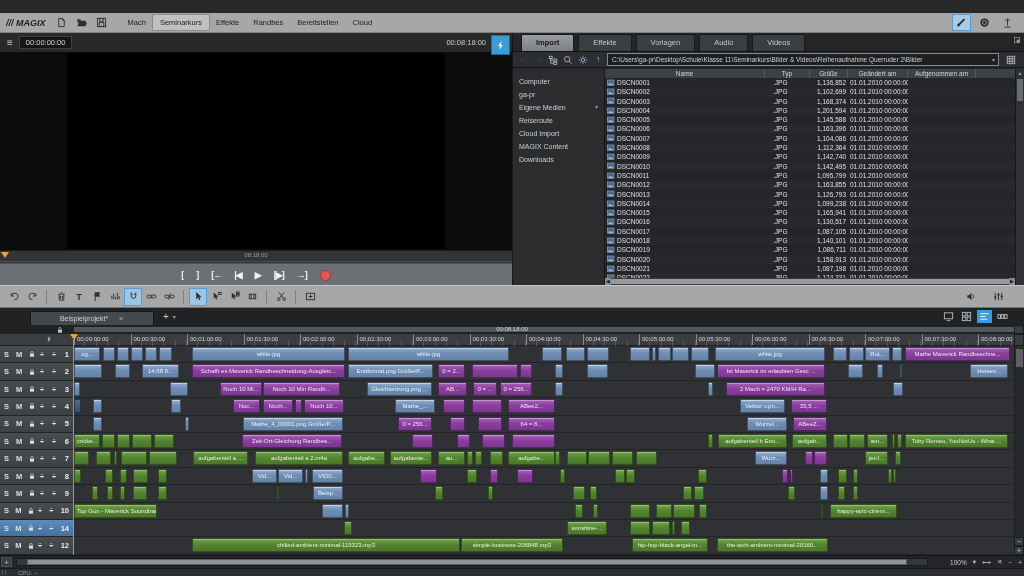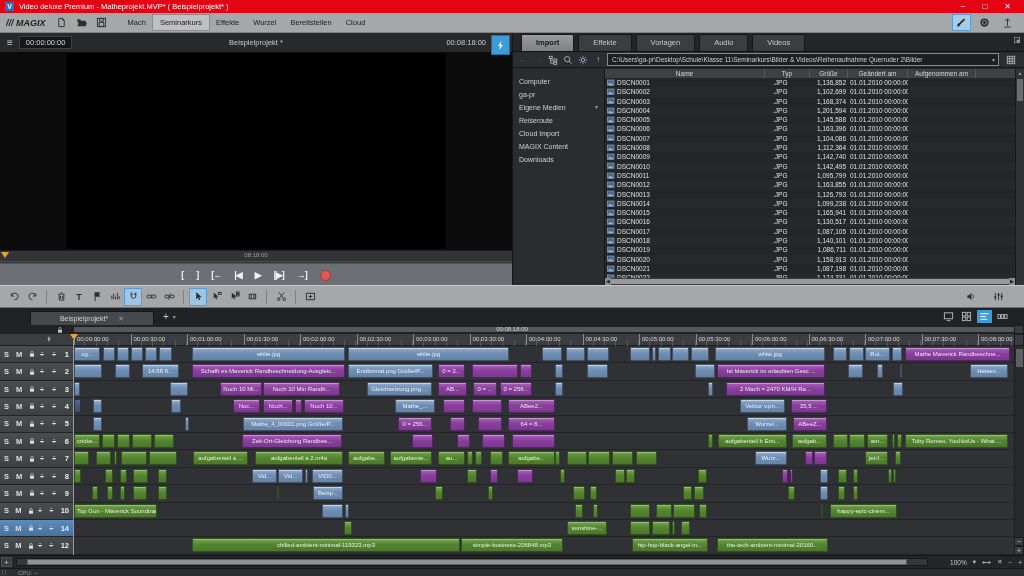--- a/index.html
+++ b/index.html
@@ -163,29 +163,20 @@
   .statusbar{position:absolute;top:568px;left:0;width:1024px;height:8px;background:#2b2d30;border-top:1px solid #17181a;
              box-sizing:border-box;display:flex;align-items:center;color:#9a9da0;font-size:6px;}
   .grip{width:1px;height:5px;background:#55585b;margin-left:2px;}
   .cpu{margin-left:12px;}
 </style>
 </head>
 <body>
 
 <div class="app">
 
-  <div class="titlebar">
-    <div class="app-logo">V</div>
-    <span class="title-text">Video deluxe Premium - Matheprojekt.MVP* ( Beispielprojekt* )</span>
-    <div class="win-controls">
-      <span>−</span>
-      <span>□</span>
-      <span>✕</span>
-    </div>
-  </div>
 
   <div class="menubar">
     <span class="brand"><span>///</span> <span>MAGIX</span></span>
     <div class="file-actions" id="file-actions">
         <span class="fa-icon">
           <svg width="11" height="11" viewBox="0 0 12 12" fill="none" stroke="currentColor" stroke-width="1">
             <path d="M3 1.5h4l2 2v7H3z"></path>
             <path d="M7 1.5v2h2"></path>
           </svg>
         </span>
@@ -199,21 +190,21 @@
             <rect x="1.5" y="1.5" width="9" height="9"></rect>
             <rect x="3.5" y="6" width="5" height="4.5"></rect>
             <rect x="4" y="1.5" width="4" height="3"></rect>
           </svg>
         </span>
       </div>
     <div class="menu-items" id="menu-items">
         <span class="menu-item">Mach</span>
         <span class="menu-item active">Seminarkurs</span>
         <span class="menu-item">Effekte</span>
-        <span class="menu-item">Wurzel</span>
+        <span class="menu-item">Randbes</span>
         <span class="menu-item">Bereitstellen</span>
         <span class="menu-item">Cloud</span>
       </div>
     <div class="menu-right" id="menu-right">
         <span class="mr-icon active">
           <svg width="11" height="11" viewBox="0 0 12 12" fill="none" stroke="currentColor" stroke-width="1">
             <path d="M1.5 10.5c2.5 0 3-1.2 3.5-2.5l5-5L8.5 1.5l-5 5c-1.5.5-2.5 1-2 4z" fill="currentColor" stroke="none"></path>
           </svg>
         </span>
         <span class="mr-icon">
@@ -227,21 +218,20 @@
             <path d="M6 9.5V2M3.5 4.5L6 2l2.5 2.5M2.5 11h7"></path>
           </svg>
         </span>
       </div>
   </div>
 
   <div class="preview">
     <div class="pv-header">
       <span class="pv-menu">≡</span>
       <span class="pv-tc">00:00:00:00</span>
-      <span class="pv-title">Beispielprojekt *</span>
       <span class="pv-dur">00:08:18:00</span>
       <span class="pv-detach" id="pv-detach">
           <svg width="9" height="9" viewBox="0 0 12 12" fill="none" stroke="currentColor" stroke-width="1">
             <rect x="2" y="2" width="8" height="8"></rect>
             <rect x="5.5" y="5.5" width="4.5" height="4.5" fill="currentColor" stroke="none"></rect>
           </svg>
         </span>
     </div>
     <div class="pv-video">
       <div class="pv-frame"></div>

